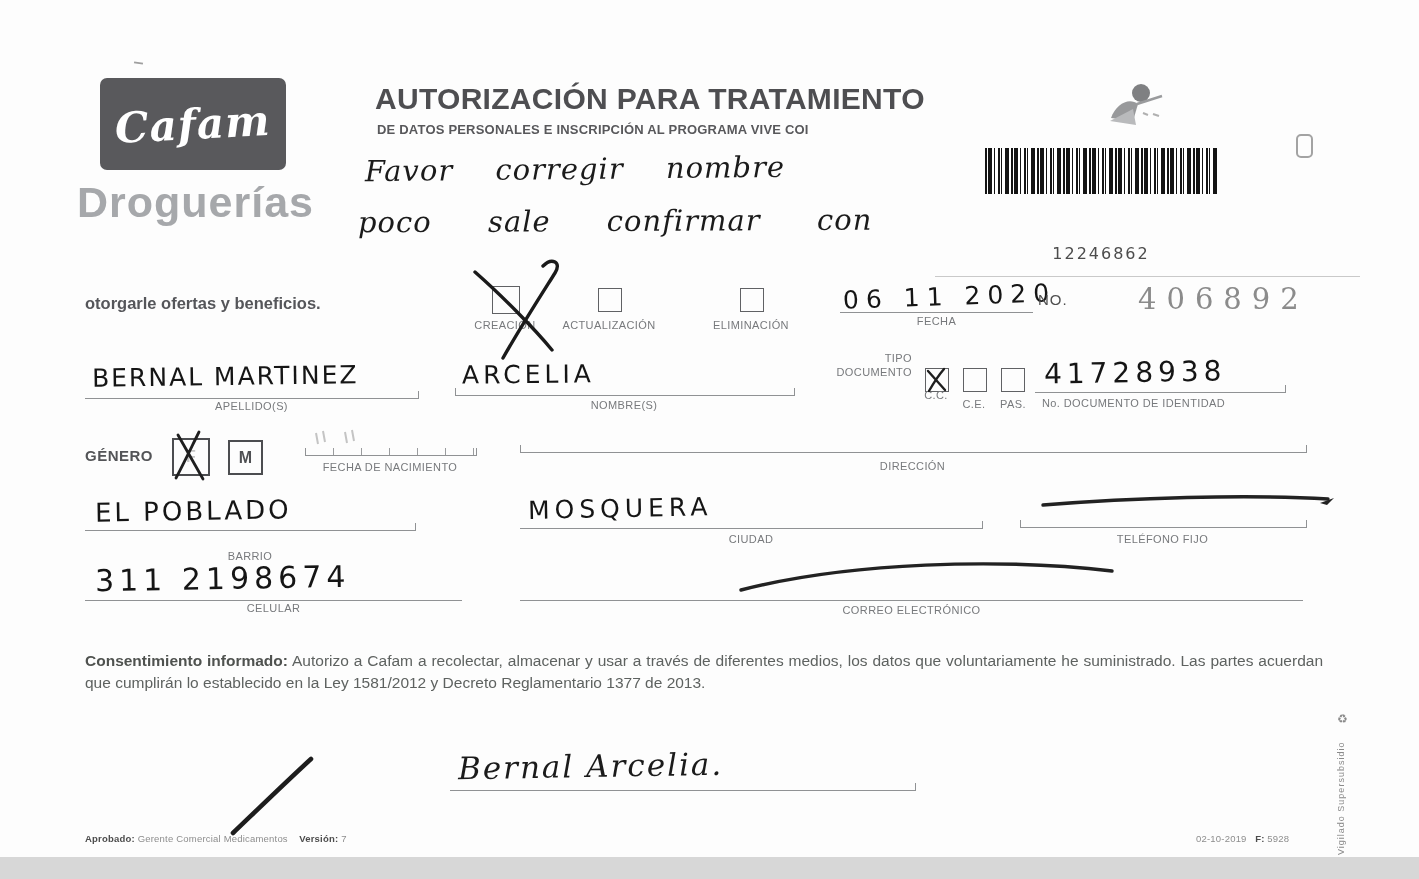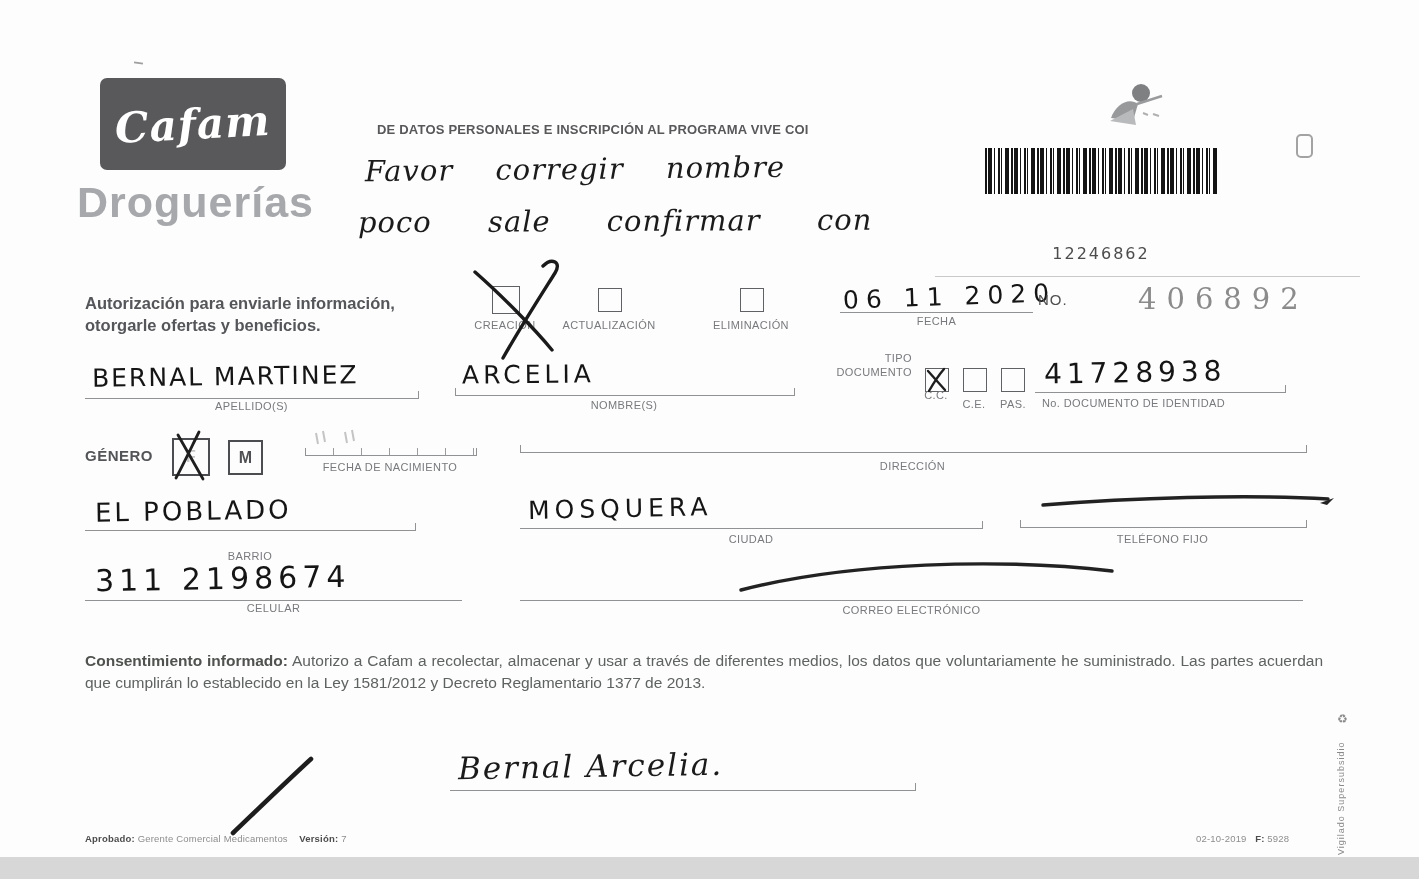--- a/index.html
+++ b/index.html
@@ -48,40 +48,40 @@
 <body>
 
 <div class="page">
 
   <div class="abs" style="left:134px; top:62px; width:9px; height:2px; background:#9f9f9f; transform:rotate(8deg);"></div>
   <div class="abs logo-box" style="left:100px; top:78px; width:186px; height:92px;">
     <span class="logo-script" style="font-size:42px;">Cafam</span>
   </div>
   <div class="abs division" style="left:77px; top:178px; font-size:43px;">Droguerías</div>
 
+  <div class="abs title" style="left:375px; top:82px; font-size:30px;">AUTORIZACIÓN PARA TRATAMIENTO</div>
   <div class="abs subtitle" style="left:377px; top:122px; font-size:13px;">DE DATOS PERSONALES E INSCRIPCIÓN AL PROGRAMA VIVE COI</div>
 
   <div class="abs hw-script" style="left:365px; top:152px; font-size:29px; word-spacing:32px; letter-spacing:1px; transform:rotate(-0.6deg);">Favor corregir nombre</div>
   <div class="abs hw-script" style="left:358px; top:204px; font-size:29px; word-spacing:46px; letter-spacing:1px; transform:rotate(-0.3deg);">poco sale confirmar con</div>
 
   <svg class="abs" style="left:1103px; top:80px;" width="62" height="52" viewBox="0 0 62 52">
     <circle cx="38" cy="13" r="9" fill="#7f8082"></circle>
     <path d="M8,38 C13,24 26,17 35,24 L30,41 Z" fill="#98999b"></path>
     <path d="M7,41 L33,45 L30,29 Z" fill="#b9babc"></path>
     <path d="M34,24 L59,16" stroke="#9a9b9d" stroke-width="2.4" fill="none"></path>
     <path d="M40,33 l5,2 M50,34 l6,2" stroke="#b0b0b0" stroke-width="2" fill="none"></path>
   </svg>
 
   <div class="abs barcode" style="left:985px; top:148px; width:232px; height:46px;"></div>
   <div class="abs" style="left:985px; top:212px; width:232px; text-align:center; font-size:16px; color:#4c4c4c; letter-spacing:2px; font-family:'DejaVu Sans',sans-serif;margin-top:32px;">12246862</div>
 
   <div class="abs" style="left:1296px; top:134px; width:13px; height:20px; border:2px solid #a3a3a3; border-radius:5px;"></div>
 
   <div class="abs stmt" style="left:85px; top:293px;">
-    <div>Autorización para enviarle información,</div>
     <div>otorgarle ofertas y beneficios.</div>
   </div>
 
   <div class="abs cbox" style="left:492px; top:286px; width:26px; height:26px;"></div>
   <div class="abs lbl" style="left:462px; top:319px; width:86px;">CREACIÓN</div>
 
   <div class="abs cbox" style="left:598px; top:288px; width:22px; height:22px;"></div>
   <div class="abs lbl" style="left:552px; top:319px; width:114px;">ACTUALIZACIÓN</div>
 
   <div class="abs cbox" style="left:740px; top:288px; width:22px; height:22px;"></div>

